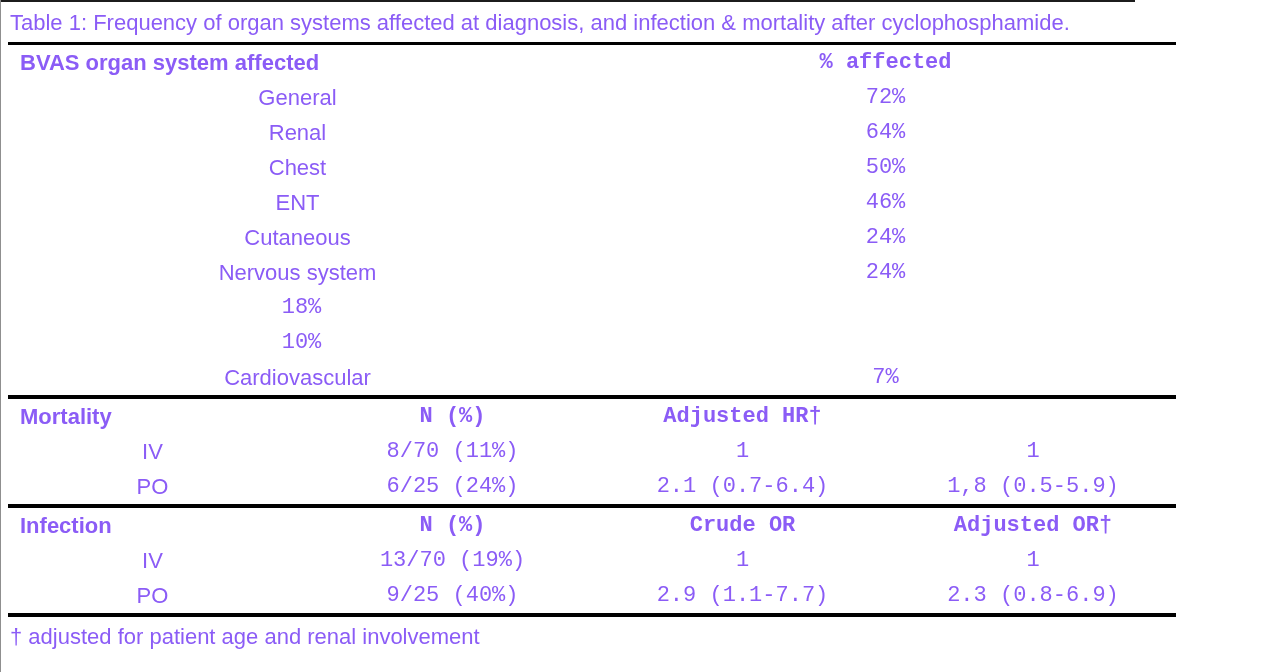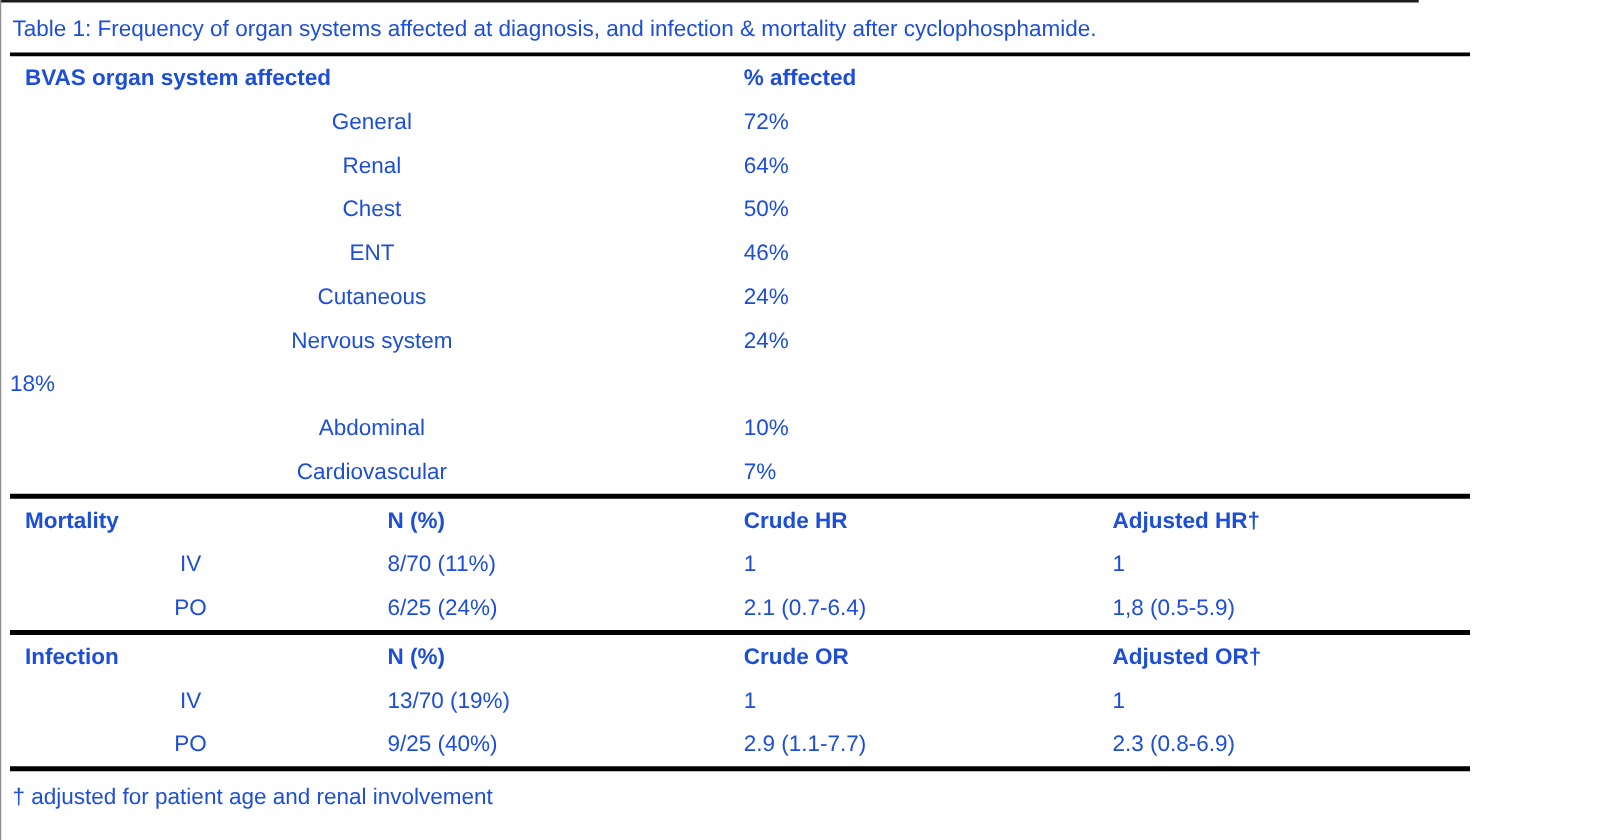--- a/index.html
+++ b/index.html
@@ -1,23 +1,23 @@
 <!DOCTYPE html>
 <html><head>
 <meta charset="utf-8">
 <style>
   html, body { margin: 0; padding: 0; background: #ffffff; }
   .page {
     position: relative;
     width: 1286px;
     height: 672px;
     background: #ffffff;
-    color: #1d4ed8;
+    color: #8b5cf6;
     font-family: "Liberation Sans", "DejaVu Sans", sans-serif;
-    font-size: 18px;
+    font-size: 22px;
     overflow: hidden;
   }
   .edge-top {
     position: absolute; top: 0; left: 0;
     width: 1135px; height: 2px; background: #1c1c1c;
   }
   .edge-left {
     position: absolute; top: 0; left: 0;
     width: 1px; height: 100%; background: #8f8f8f;
   }
@@ -47,21 +47,21 @@
     grid-template-columns: 302px 285px 295px 286px;
     margin-left: 8px;
     width: 1168px;
     height: 35px;
     line-height: 35px;
   }
   .cell { white-space: nowrap; overflow: hidden; }
   .left   { text-align: left;  padding-left: 12px; }
   .right  { text-align: center; padding-right: 8px; }
   .right-route { text-align: center; padding-right: 13px; }
-  .center { text-align: left; }
+  .center { text-align: center; font-family: Liberation Mono, monospace; }
   .bold   { font-weight: bold; }
   .footnote {
     margin: 5px 0 0 10px;
     line-height: 30px;
     white-space: nowrap;
   }
 </style>
 </head>
 <body>
 
@@ -99,34 +99,32 @@
     <div class="cell center">24%</div>
   </div>
   <div class="row2">
     <div class="cell right">Nervous system</div>
     <div class="cell center">24%</div>
   </div>
   <div class="row2">
     <div class="cell center">18%</div>
   </div>
   <div class="row2">
-    <div class="cell right">Abdominal</div>
     <div class="cell center">10%</div>
   </div>
   <div class="row2">
     <div class="cell right">Cardiovascular</div>
     <div class="cell center">7%</div>
   </div>
 
   <div class="rule rule-thick"></div>
 
   <div class="row4">
     <div class="cell left bold">Mortality</div>
     <div class="cell center bold">N (%)</div>
-    <div class="cell center bold">Crude HR</div>
     <div class="cell center bold">Adjusted HR†</div>
   </div>
   <div class="row4">
     <div class="cell right-route">IV</div>
     <div class="cell center">8/70 (11%)</div>
     <div class="cell center">1</div>
     <div class="cell center">1</div>
   </div>
   <div class="row4">
     <div class="cell right-route">PO</div>

